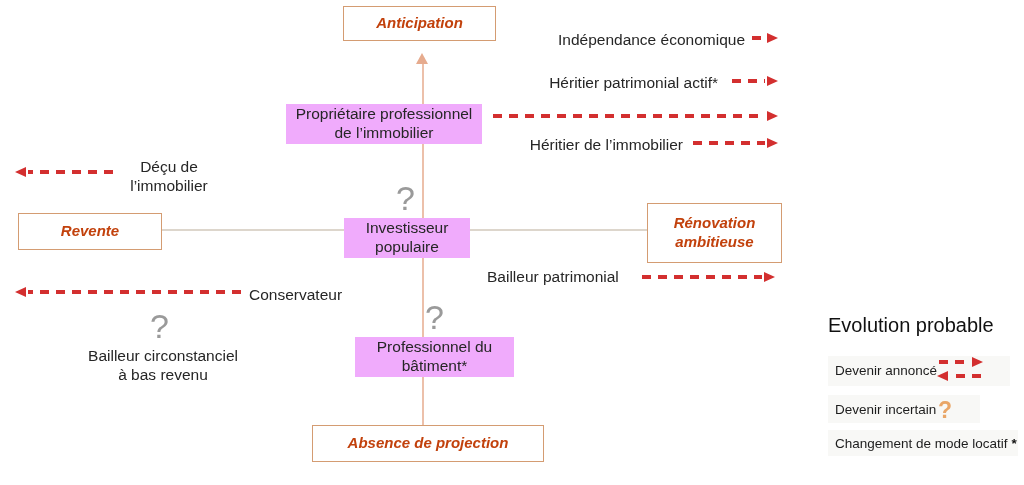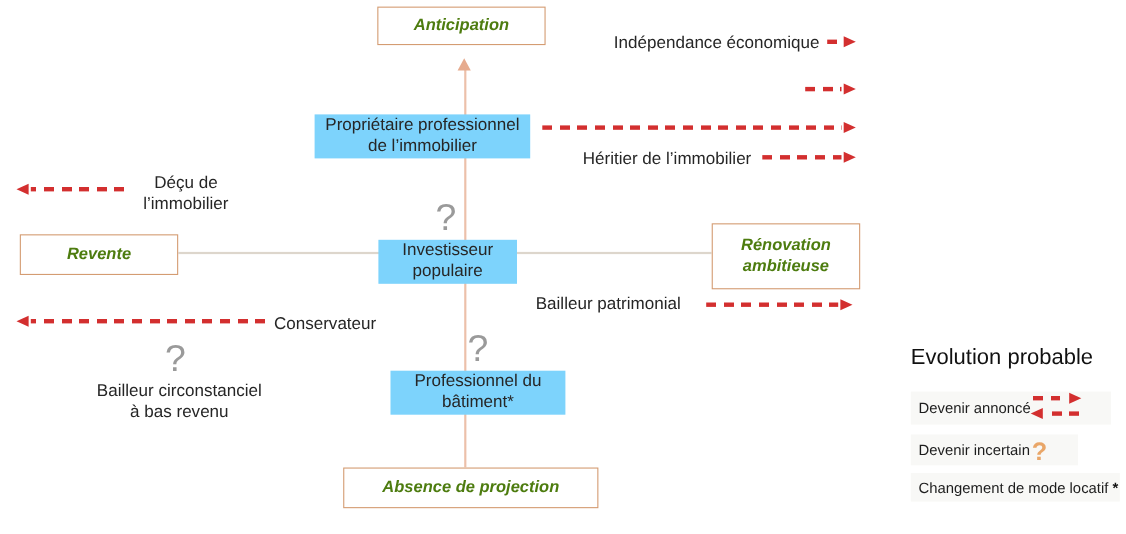--- a/index.html
+++ b/index.html
@@ -14,31 +14,31 @@
   html,body{margin:0;padding:0;background:#fff;}
   .canvas{
     position:relative;width:1024px;height:485px;background:#fff;overflow:hidden;
     font-family:"Liberation Sans","DejaVu Sans",sans-serif;color:var(--text-dark);
   }
   
   .obox{
     position:absolute;box-sizing:border-box;background:#fff;
     border:1.6px solid var(--box-border);
     display:flex;align-items:center;justify-content:center;text-align:center;
-    font-style:italic;font-weight:600;font-size:15px;line-height:1.25;color:#4d7c0f;
+    font-style:italic;font-weight:600;font-size:15px;line-height:1.25;color:#c2410c;
     z-index:3;
   }
   
   .vline{position:absolute;width:2px;background:var(--axis-vertical);opacity:.75;z-index:1;}
   .vhead{position:absolute;width:0;height:0;border-left:6px solid transparent;
     border-right:6px solid transparent;border-bottom:11px solid var(--axis-vertical);z-index:1;}
   .hline{position:absolute;height:2px;background:var(--axis-horizontal);z-index:1;}
   
   .lbl{position:absolute;font-size:15.5px;line-height:1.22;text-align:center;z-index:4;}
-  .lbl.bgw{background:#7dd3fc;padding:1px 2px;}
+  .lbl.bgw{background:#f0abfc;padding:1px 2px;}
   .lbl.nw{white-space:nowrap;text-align:left;}
   .lbl.ra{text-align:right;}
   
   .qm{position:absolute;font-size:34px;font-weight:400;color:var(--question-gray);
       line-height:1;z-index:4;font-family:"Liberation Sans","DejaVu Sans",sans-serif;}
   .qm.orange{color:var(--question-orange);font-size:23px;font-weight:600;}
   
   .arr{position:absolute;height:4px;z-index:2;}
   .arr::before{content:"";position:absolute;top:0;bottom:0;
     background:repeating-linear-gradient(90deg,var(--arrow-red) 0 9px,transparent 9px 16px);}
@@ -79,20 +79,21 @@
 
   <div class="qm" style="left:396px;top:181px;">?</div>
   <div class="lbl bgw" style="left:344px;top:218px;width:122px;">Investisseur populaire</div>
 
   <div class="lbl bgw" style="left:286px;top:104px;width:192px;">Propriétaire professionnel de l’immobilier</div>
   <div class="arr r" style="left:493px;top:114px;width:285px;"></div>
 
   <div class="lbl ra" style="left:545px;top:31px;width:200px;">Indépendance économique</div>
   <div class="arr r" style="left:752px;top:36px;width:26px;"></div>
 
+  <div class="lbl ra" style="left:518px;top:74px;width:200px;">Héritier patrimonial actif*</div>
   <div class="arr r" style="left:732px;top:79px;width:46px;"></div>
 
   <div class="lbl ra" style="left:483px;top:136px;width:200px;">Héritier de l’immobilier</div>
   <div class="arr r" style="left:693px;top:141px;width:85px;"></div>
 
   <div class="lbl" style="left:120px;top:158px;width:98px;">Déçu de l’immobilier</div>
   <div class="arr l" style="left:15px;top:170px;width:98px;"></div>
 
   <div class="lbl nw" style="left:249px;top:286px;">Conservateur</div>
   <div class="arr l" style="left:15px;top:290px;width:226px;"></div>

